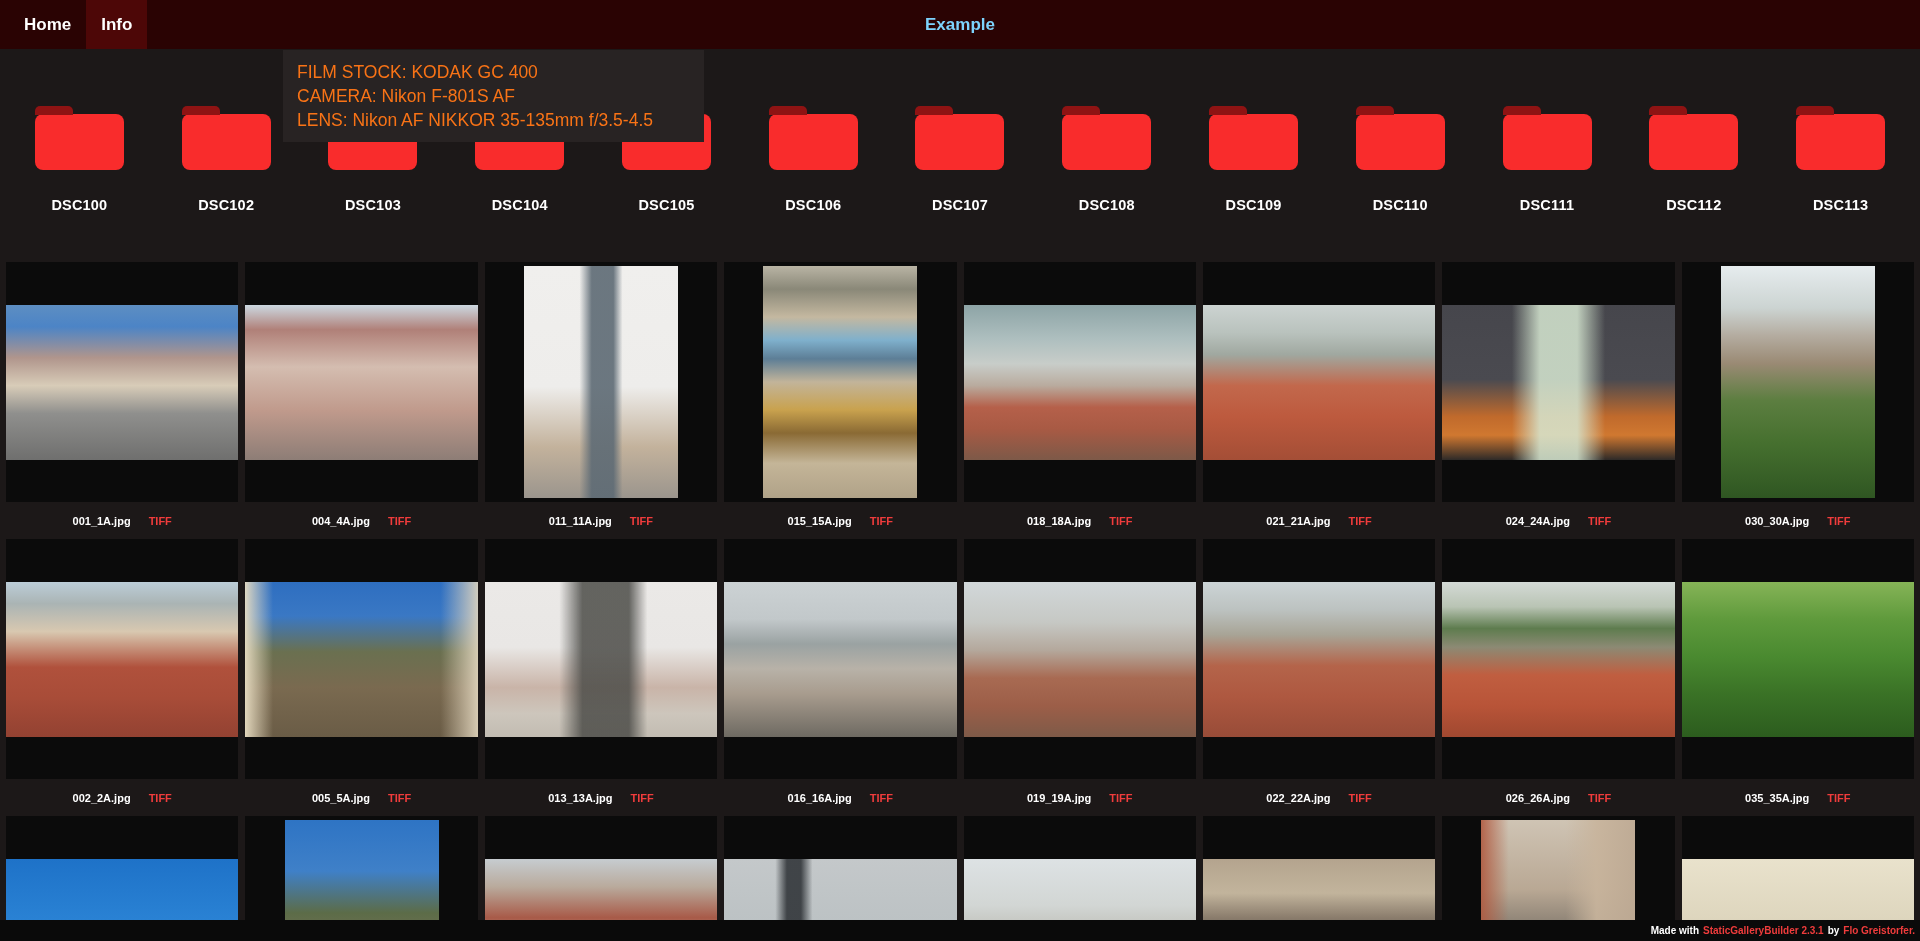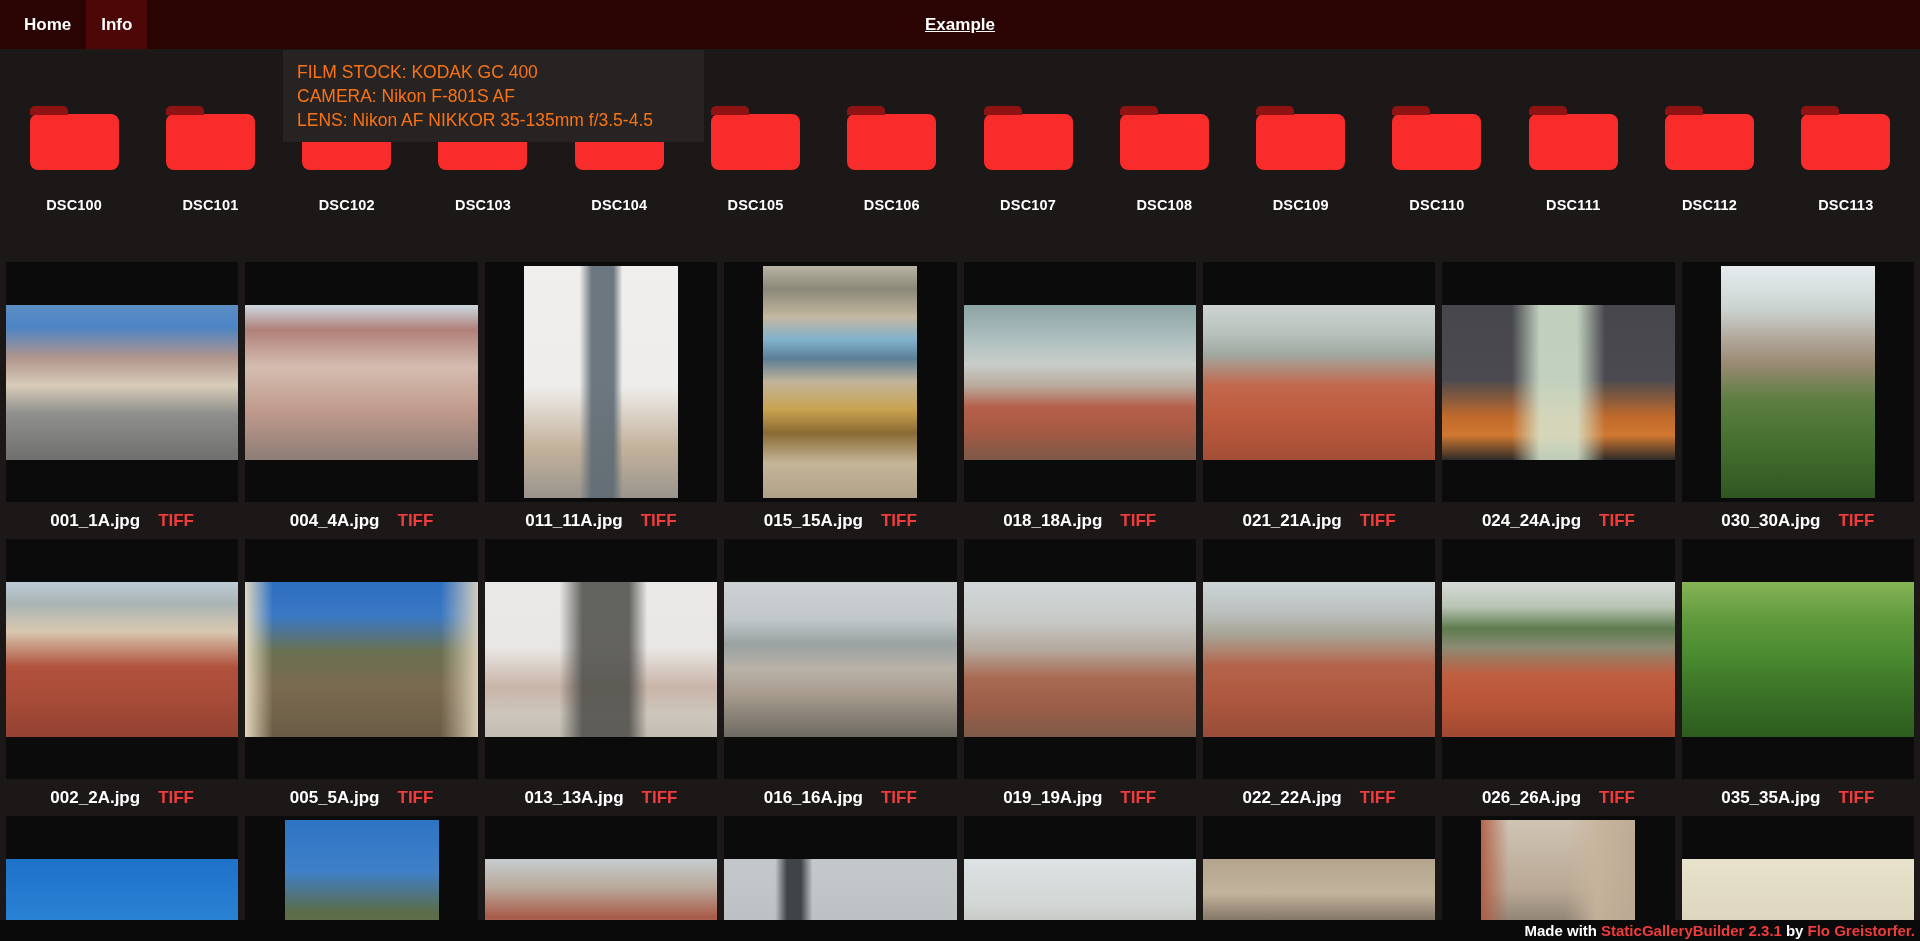--- a/index.html
+++ b/index.html
@@ -11,41 +11,41 @@
   html,body{margin:0;padding:0;}
   body{
     width:1920px;height:941px;overflow:hidden;position:relative;
     background:var(--page-bg);
     font-family:"Liberation Sans",sans-serif;
   }
   
   nav{height:49px;background:var(--nav-bg);display:flex;align-items:flex-start;position:relative;padding-left:9px;}
   .nav-item{color:#fff;font-weight:bold;font-size:17px;line-height:49px;padding:0 15px;cursor:pointer;white-space:nowrap;}
   .nav-item.active{background:var(--nav-active-bg);}
-  .nav-title{position:absolute;left:0;right:0;top:0;text-align:center;line-height:49px;color:#ffffff;font-weight:bold;font-size:17px;pointer-events:none;text-decoration:underline;}
+  .nav-title{position:absolute;left:0;right:0;top:0;text-align:center;line-height:49px;color:#7dd3fc;font-weight:bold;font-size:17px;pointer-events:none;}
   
   .tooltip{position:absolute;left:283px;top:50px;width:421px;background:var(--tooltip-bg);padding:10px 14px;z-index:10;}
   .tip-line{color:#f97316;font-size:17.5px;line-height:24px;white-space:nowrap;}
   
   .folders{display:flex;padding:57px 6px 0;}
   .folder{flex:1;text-align:center;cursor:pointer;}
   .folder-icon{position:relative;width:89px;height:56px;margin:8px auto 0;background:var(--folder-red);border-radius:8px;}
   .folder-icon::before{content:"";position:absolute;top:-8px;left:0;width:38px;height:9px;background:var(--folder-tab);border-radius:5px 5px 0 0;}
   .folder-label{margin-top:27px;color:#fff;font-weight:bold;font-size:14.5px;letter-spacing:.2px;}
   
   .gallery{margin-top:49px;display:grid;grid-template-columns:repeat(8,1fr);column-gap:7px;padding:0 6px;}
   .cell{display:block;}
   .tile{height:240px;background:var(--tile-bg);display:flex;align-items:center;justify-content:center;overflow:hidden;cursor:pointer;}
   .photo{display:block;}
   .photo.landscape{width:100%;height:155px;}
   .photo.portrait{height:232px;width:154px;}
-  .caption{height:37px;display:flex;align-items:center;justify-content:center;gap:18px;color:#fff;font-weight:bold;font-size:17px;}
+  .caption{height:37px;display:flex;align-items:center;justify-content:center;gap:18px;color:#fff;font-weight:bold;font-size:11px;}
   .caption .fmt{color:var(--accent-red);}
   
-  .credit{position:absolute;left:0;right:0;bottom:0;height:21px;background:var(--credit-bg);display:flex;align-items:center;justify-content:flex-end;padding-right:5px;gap:4px;font-size:15px;font-weight:bold;color:#fff;z-index:20;}
+  .credit{position:absolute;left:0;right:0;bottom:0;height:21px;background:var(--credit-bg);display:flex;align-items:center;justify-content:flex-end;padding-right:5px;gap:4px;font-size:10px;font-weight:bold;color:#fff;z-index:20;}
   .credit .link{color:var(--accent-red);cursor:pointer;text-align:right;}
 </style>
 </head>
 <body>
 
 <nav>
   <div id="nav-items">
       <div class="nav-item">Home</div>
       <div class="nav-item active">Info</div>
     </div>
@@ -59,24 +59,20 @@
       <div class="tip-line">FILM STOCK: KODAK GC 400</div>
       <div class="tip-line">CAMERA: Nikon F-801S AF</div>
       <div class="tip-line">LENS: Nikon AF NIKKOR 35-135mm f/3.5-4.5</div>
     </div>
 </div>
 
 <div class="folders" id="folders">
     <div class="folder">
     <div class="folder-icon"></div>
     <div class="folder-label">DSC100</div>
-  </div>
-    <div class="folder">
-    <div class="folder-icon"></div>
-    <div class="folder-label">DSC101</div>
   </div>
     <div class="folder">
     <div class="folder-icon"></div>
     <div class="folder-label">DSC102</div>
   </div>
     <div class="folder">
     <div class="folder-icon"></div>
     <div class="folder-label">DSC103</div>
   </div>
     <div class="folder">

